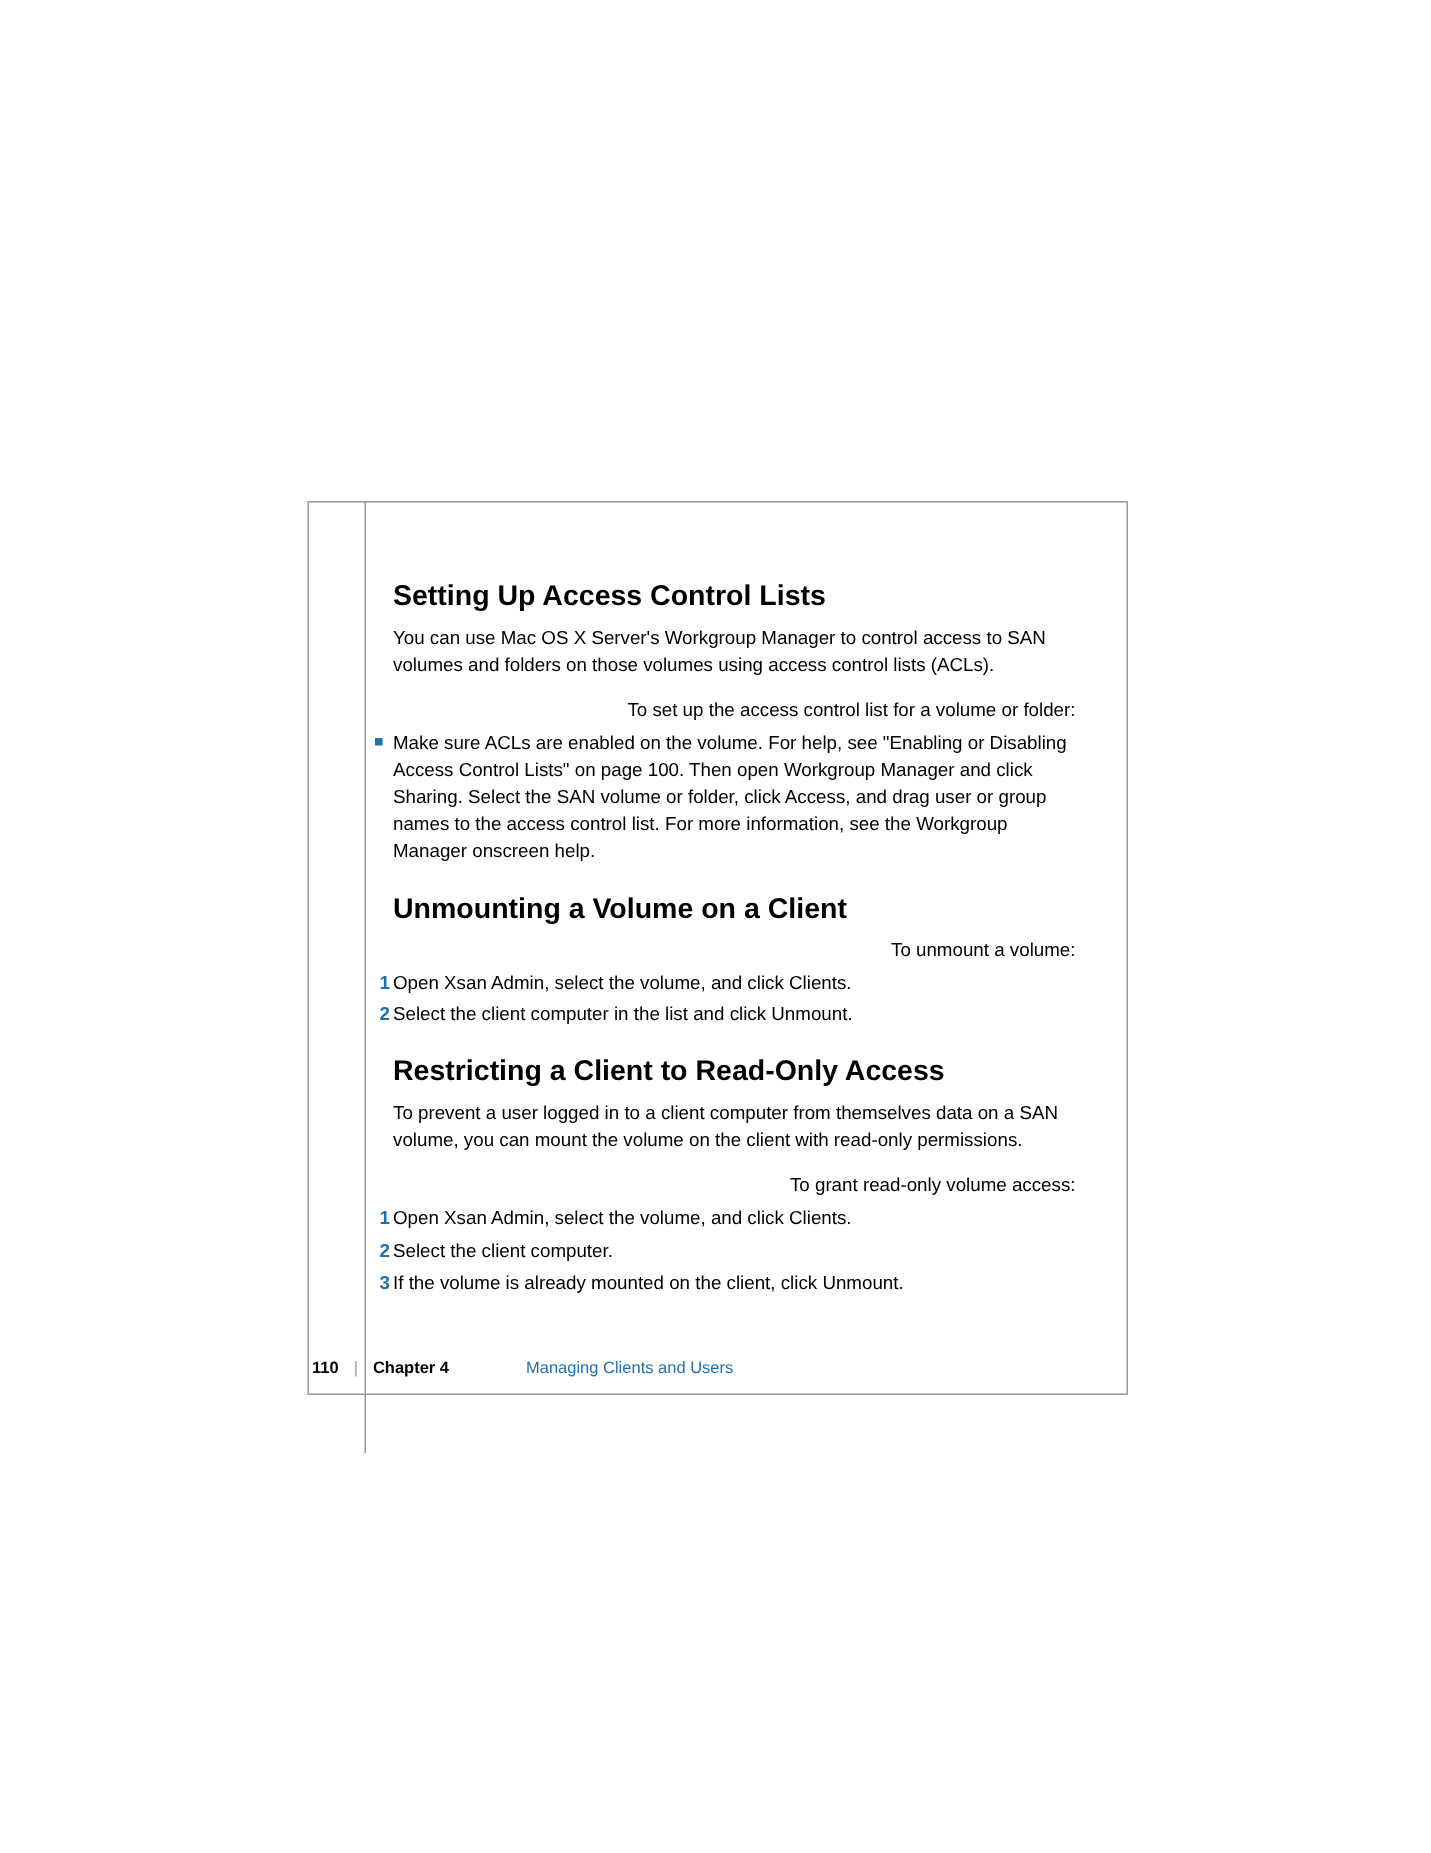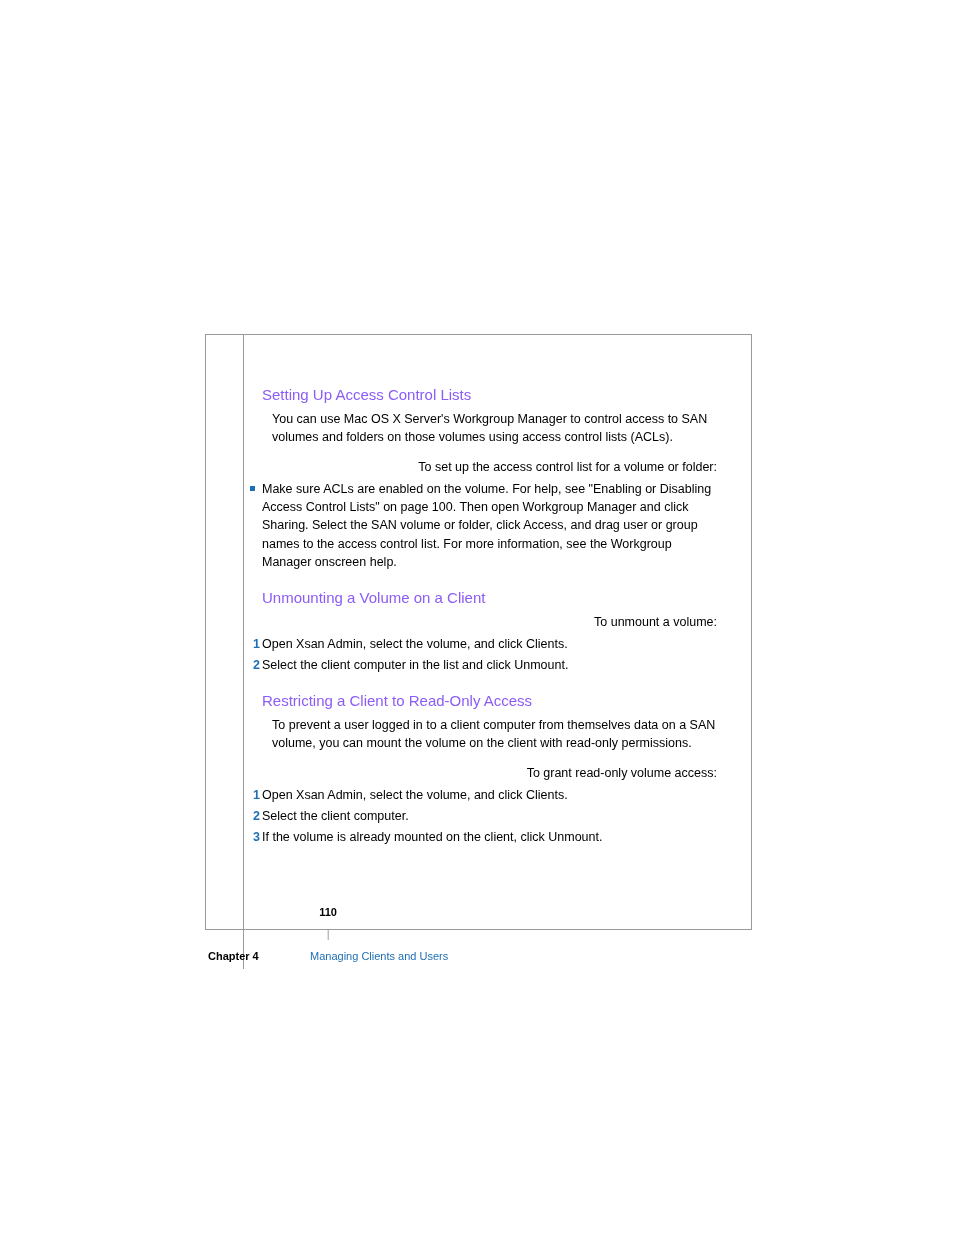--- a/index.html
+++ b/index.html
@@ -29,28 +29,27 @@
     .content {
       position: absolute;
       left: 262px;
       top: 384px;
       width: 455px;
       color: #000;
       font-size: 12.5px;
       line-height: 1.45;
     }
     .sec-head {
-      color: #8b5cf6;
-      font-weight: 400;
-      font-size: 15px;
+      color: #000000;
+      font-weight: 700;
+      font-size: 19px;
       margin-bottom: 4px;
     }
     .para {
       margin-bottom: 12px;
-      margin-left: 10px;
     }
     .bold-lead {
       font-weight: 400;
       margin-bottom: 4px;
       text-align: right;
     }
     .item {
       position: relative;
       padding-left: 0;
       margin-bottom: 3px;
@@ -72,23 +71,22 @@
       height: 5px;
       background: #1e6fb4;
     }
     .sec-block { margin-bottom: 16px; }
     .footer {
       position: absolute;
       left: 208px;
       top: 906px;
       font-size: 11px;
       display: flex;
-      align-items: center;
+      align-items: flex-start;
       gap: 10px;
-      flex-direction: column;
     }
     .page-num { font-weight: 700; color: #000; }
     .footer-divider { color: #999; font-weight: 300;}
     .chapter-label { font-weight: 700; color: #000; margin-top: 32px; }
     .chapter-title { color: #1e6fb4; font-weight: 400; padding-left: 36px; }
   </style>
 </head>
 <body>
 
 <div class="page-frame"></div>

